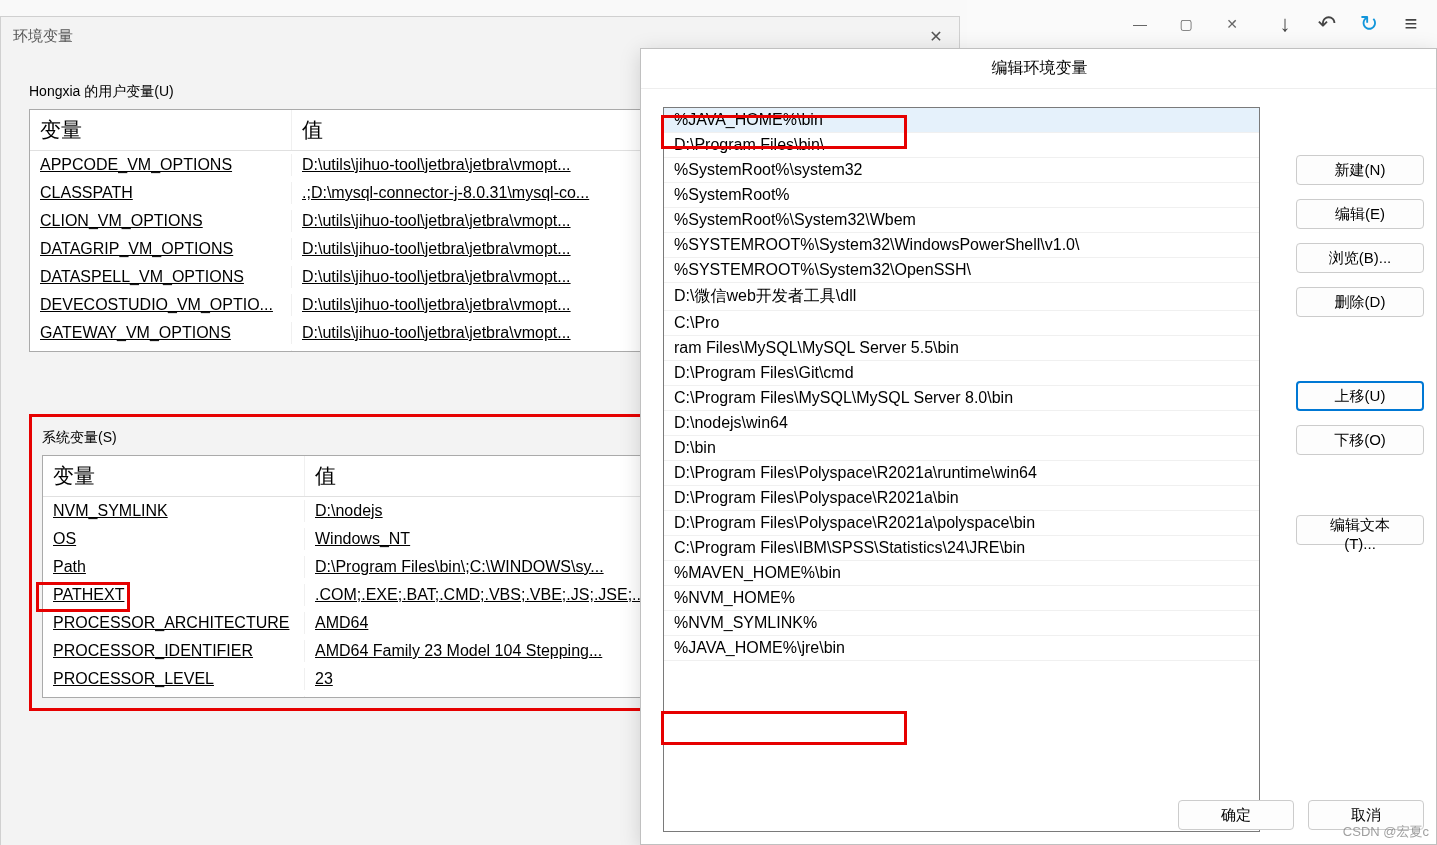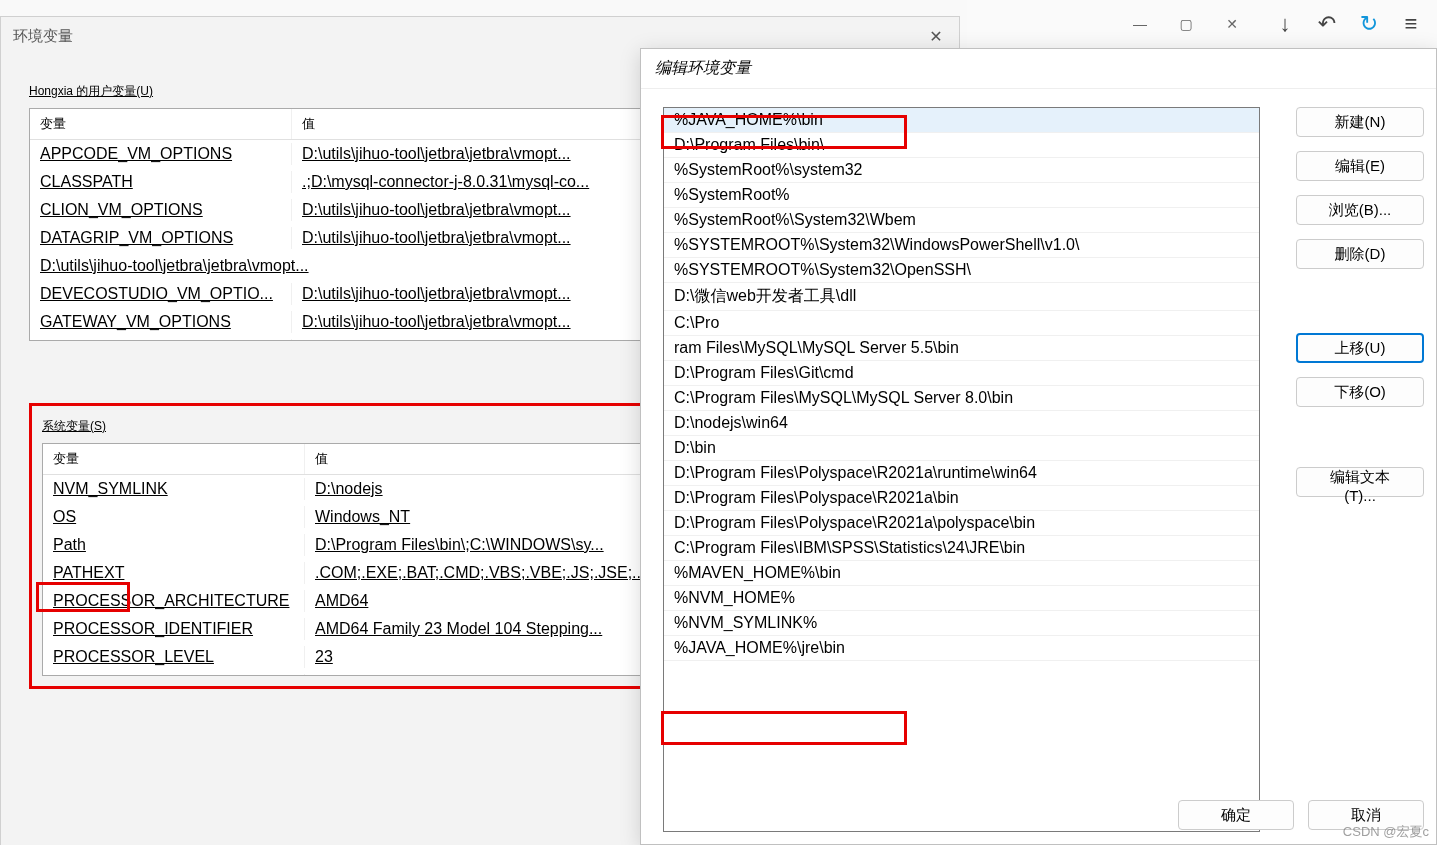--- a/index.html
+++ b/index.html
@@ -5,25 +5,25 @@
 * { box-sizing: border-box; margin: 0; padding: 0; font-family: "Microsoft YaHei", "Segoe UI", sans-serif; }
 body { background: #f9f9f9; width: 1437px; height: 845px; overflow: hidden; position: relative; font-size: 15px; color: #000; }
 
 
 .env-dialog { position: absolute; left: 0; top: 16px; width: 960px; height: 845px; background: #f3f3f3; border: 1px solid #d0d0d0; }
 .env-title-bar { height: 38px; display: flex; align-items: center; justify-content: space-between; padding: 0 0 0 12px; background: #f3f3f3; }
 .env-title { font-size: 15px; color: #555; }
 .env-close { width: 46px; height: 38px; display: flex; align-items: center; justify-content: center; font-size: 16px; color: #555; cursor: pointer; }
 
 .env-content { padding: 28px 28px 10px 28px; }
-.section-label { font-size: 12px; margin-bottom: 8px; text-decoration: underline; }
+.section-label { font-size: 14px; margin-bottom: 8px; }
 
 .var-table { width: 100%; border: 1px solid #aaa; background: #fff; overflow: hidden; }
 .var-table-head { display: flex; border-bottom: 1px solid #e0e0e0; background: #fff; }
-.var-table-head .col { padding: 6px 10px; font-size: 13px; }
+.var-table-head .col { padding: 6px 10px; font-size: 21px; }
 .var-table-body { max-height: 200px; overflow: hidden; text-decoration: underline; }
 .var-row { display: flex; padding: 3px 0; font-size: 16px; }
 .var-row .col { padding: 2px 10px; white-space: nowrap; overflow: hidden; }
 .col-name { width: 262px; flex: 0 0 262px; border-right: 1px solid #f0f0f0; }
 .col-value { flex: 1; }
 
 .section1-body { height: 232px; }
 .section2-body { height: 240px; }
 
 .btn-row { display: flex; justify-content: flex-end; padding: 14px 2px 18px 0; gap: 8px; }
@@ -33,29 +33,29 @@
 
 
 .bg-app { position: absolute; right: 0; top: 0; width: 470px; height: 48px; background: #fafafa; display: flex; align-items: center; justify-content: flex-end; gap: 2px; padding-right: 8px; }
 .bg-app-controls { display: flex; gap: 0; }
 .bg-ctrl { width: 46px; height: 30px; display: flex; align-items: center; justify-content: center; color: #666; font-size: 14px; border-radius: 4px; }
 .bg-extra { display: flex; gap: 6px; margin-left: 10px; }
 .bg-extra-btn { width: 36px; height: 36px; display: flex; align-items: center; justify-content: center; color: #444; font-size: 22px; border-radius: 4px; }
 
 
 .edit-dialog { position: absolute; left: 640px; top: 48px; width: 797px; height: 797px; background: #fff; border: 1px solid #c0c0c0; box-shadow: 0 4px 20px rgba(0,0,0,0.15); }
-.edit-title-bar { height: 40px; display: flex; align-items: center; justify-content: flex-start; padding: 0 12px 0 14px; background: #fff; border-bottom: 1px solid #eee; font-style: italic; }
+.edit-title-bar { height: 40px; display: flex; align-items: center; justify-content: center; padding: 0 12px 0 14px; background: #fff; border-bottom: 1px solid #eee; }
 .edit-title { font-size: 16px; }
 .edit-body { display: flex; padding: 18px 12px 12px 22px; gap: 36px; height: calc(100% - 40px); }
 
 .path-list { flex: 1; border: 1px solid #7a7a7a; background: #fff; overflow: hidden; }
 .path-item { padding: 3px 10px; font-size: 16px; border-bottom: 1px solid #f0f0f0; white-space: nowrap; overflow: hidden; }
 .path-item.selected { background: #e5f1fb; }
 
-.edit-buttons { display: flex; flex-direction: column; gap: 14px; width: 128px; }
+.edit-buttons { display: flex; flex-direction: column; gap: 14px; width: 128px; margin-top: 48px; }
 .edit-buttons .win-btn { width: 100%; }
 .spacer-sm { height: 36px; }
 .spacer-md { height: 32px; }
 .edit-footer { position: absolute; bottom: 14px; right: 12px; display: flex; gap: 14px; }
 .edit-footer .win-btn { width: 116px; }
 .win-btn.focused { border: 2px solid #0078d4; }
 
 .watermark { position: absolute; right: 8px; bottom: 4px; font-size: 13px; color: rgba(120,120,120,0.7); }
 
 
@@ -102,20 +102,21 @@
           </div>
           <div class="var-row">
             <div class="col col-name">CLION_VM_OPTIONS</div>
             <div class="col col-value">D:\utils\jihuo-tool\jetbra\jetbra\vmopt...</div>
           </div>
           <div class="var-row">
             <div class="col col-name">DATAGRIP_VM_OPTIONS</div>
             <div class="col col-value">D:\utils\jihuo-tool\jetbra\jetbra\vmopt...</div>
           </div>
           <div class="var-row">
+            <div class="col col-name">DATASPELL_VM_OPTIONS</div>
             <div class="col col-value">D:\utils\jihuo-tool\jetbra\jetbra\vmopt...</div>
           </div>
           <div class="var-row">
             <div class="col col-name">DEVECOSTUDIO_VM_OPTIO...</div>
             <div class="col col-value">D:\utils\jihuo-tool\jetbra\jetbra\vmopt...</div>
           </div>
           <div class="var-row">
             <div class="col col-name">GATEWAY_VM_OPTIONS</div>
             <div class="col col-value">D:\utils\jihuo-tool\jetbra\jetbra\vmopt...</div>
           </div>

